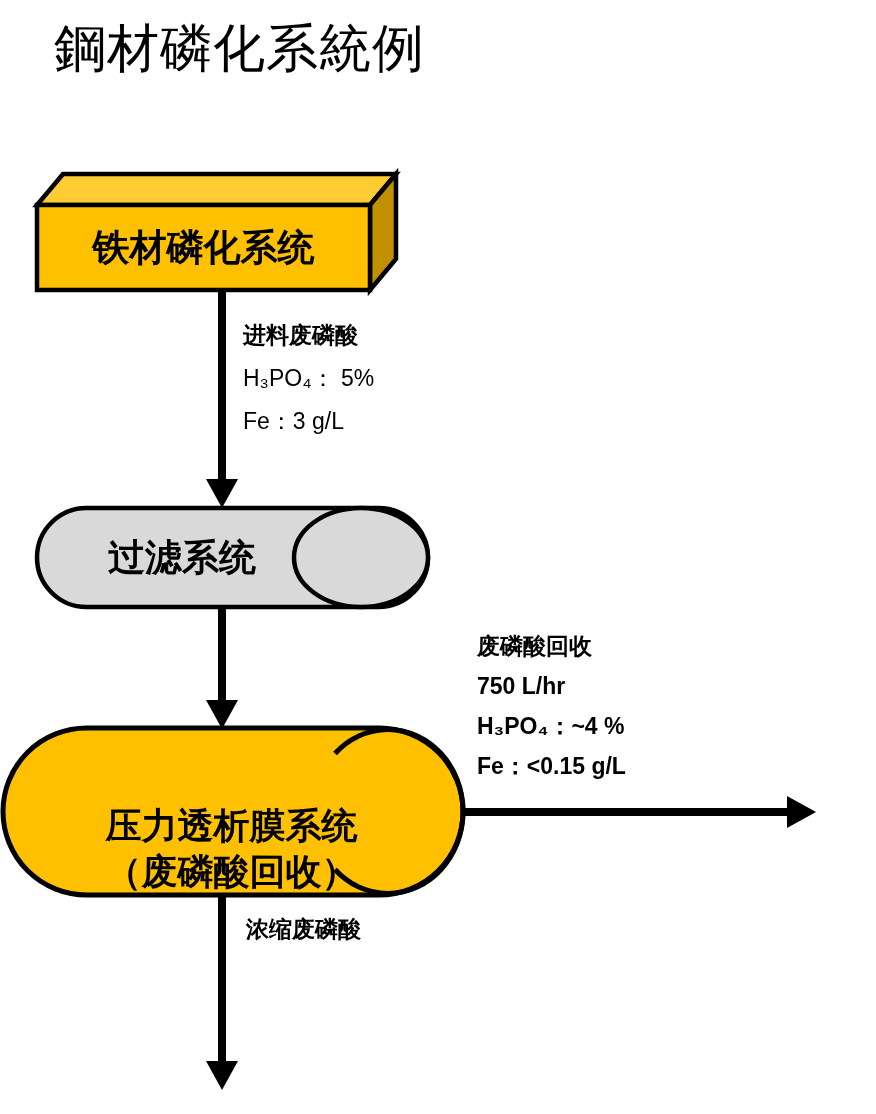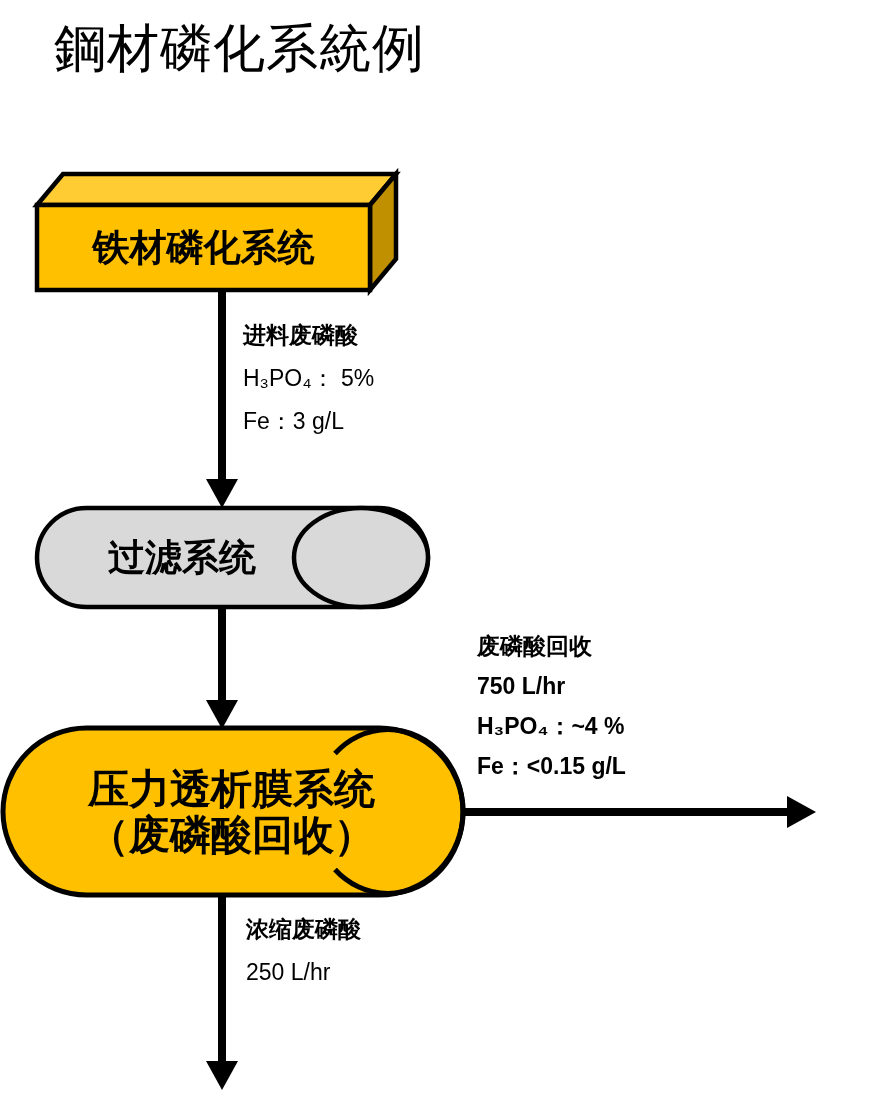--- a/index.html
+++ b/index.html
@@ -20,21 +20,21 @@
     font-size:52px; font-weight:400; letter-spacing:1px; white-space:nowrap;
   }
   .node-label{
     position:absolute; display:flex; align-items:center; justify-content:center;
     font-weight:bold; text-align:center; white-space:nowrap;
   }
   .box-label{left:37px; top:205px; width:333px; height:85px; font-size:37px;}
   .filter-label{left:37px; top:508px; width:290px; height:99px; font-size:37px;}
   .membrane-label{
     left:0px; top:728px; width:463px; height:167px;
-    flex-direction:column; font-size:41px; line-height:46px;
+    flex-direction:column; font-size:36px; line-height:46px;justify-content:flex-end;
   }
   .spec{position:absolute; font-size:23px; white-space:nowrap;}
   .spec .line{line-height:43px;}
   .spec-purified .line{line-height:40px;font-weight:bold;}
   .spec .strong{font-weight:bold;}
   .spec-feed{left:243px; top:314px;}
   .spec-purified{left:477px; top:626px;}
   .spec-concentrated{left:246px; top:908px;}
 </style>
 </head>
@@ -100,16 +100,15 @@
 
   <div class="spec spec-purified">
     <div class="line strong">废磷酸回收</div>
     <div class="line">750 L/hr</div>
     <div class="line">H₃PO₄：~4 %</div>
     <div class="line">Fe：&lt;0.15 g/L</div>
   </div>
 
   <div class="spec spec-concentrated">
     <div class="line strong">浓缩废磷酸</div>
-    <div class="line">250 L/hr</div>
   </div>
 
 </div>
 
 </body></html>

